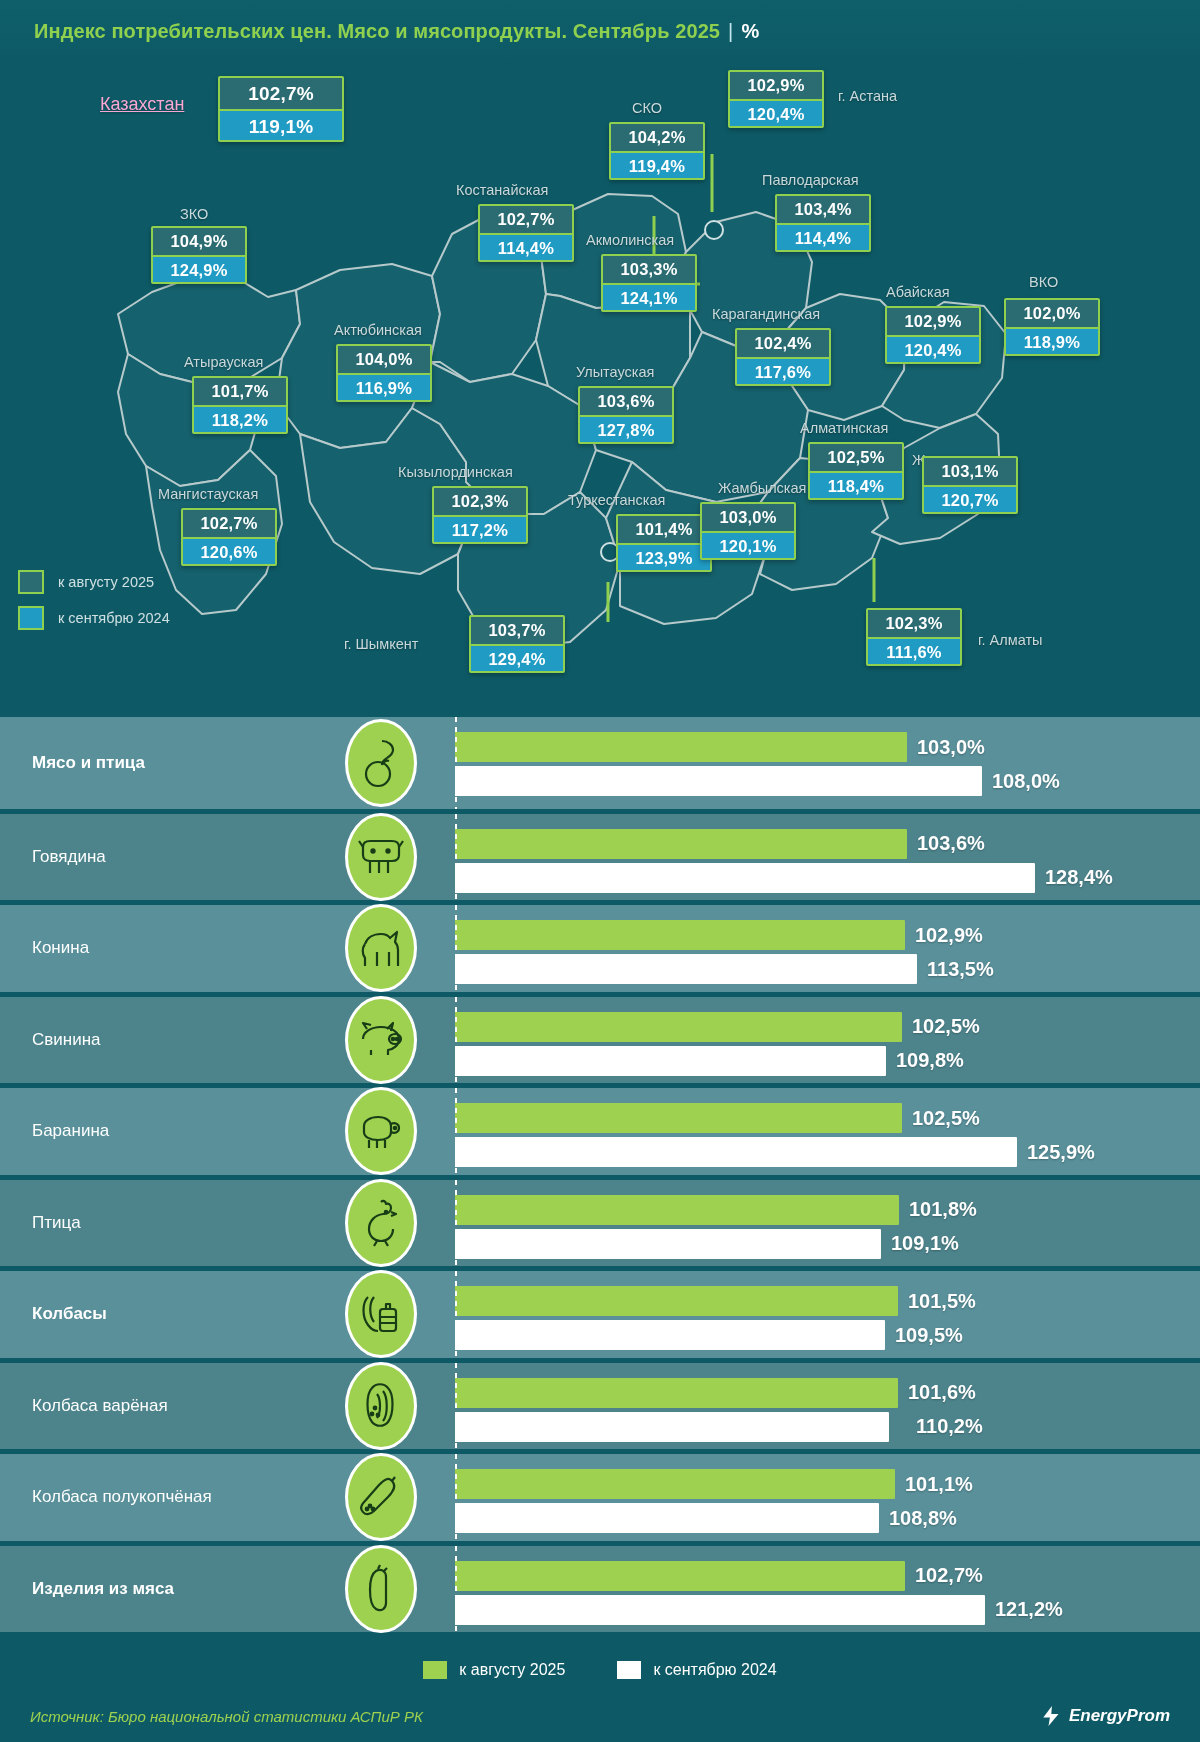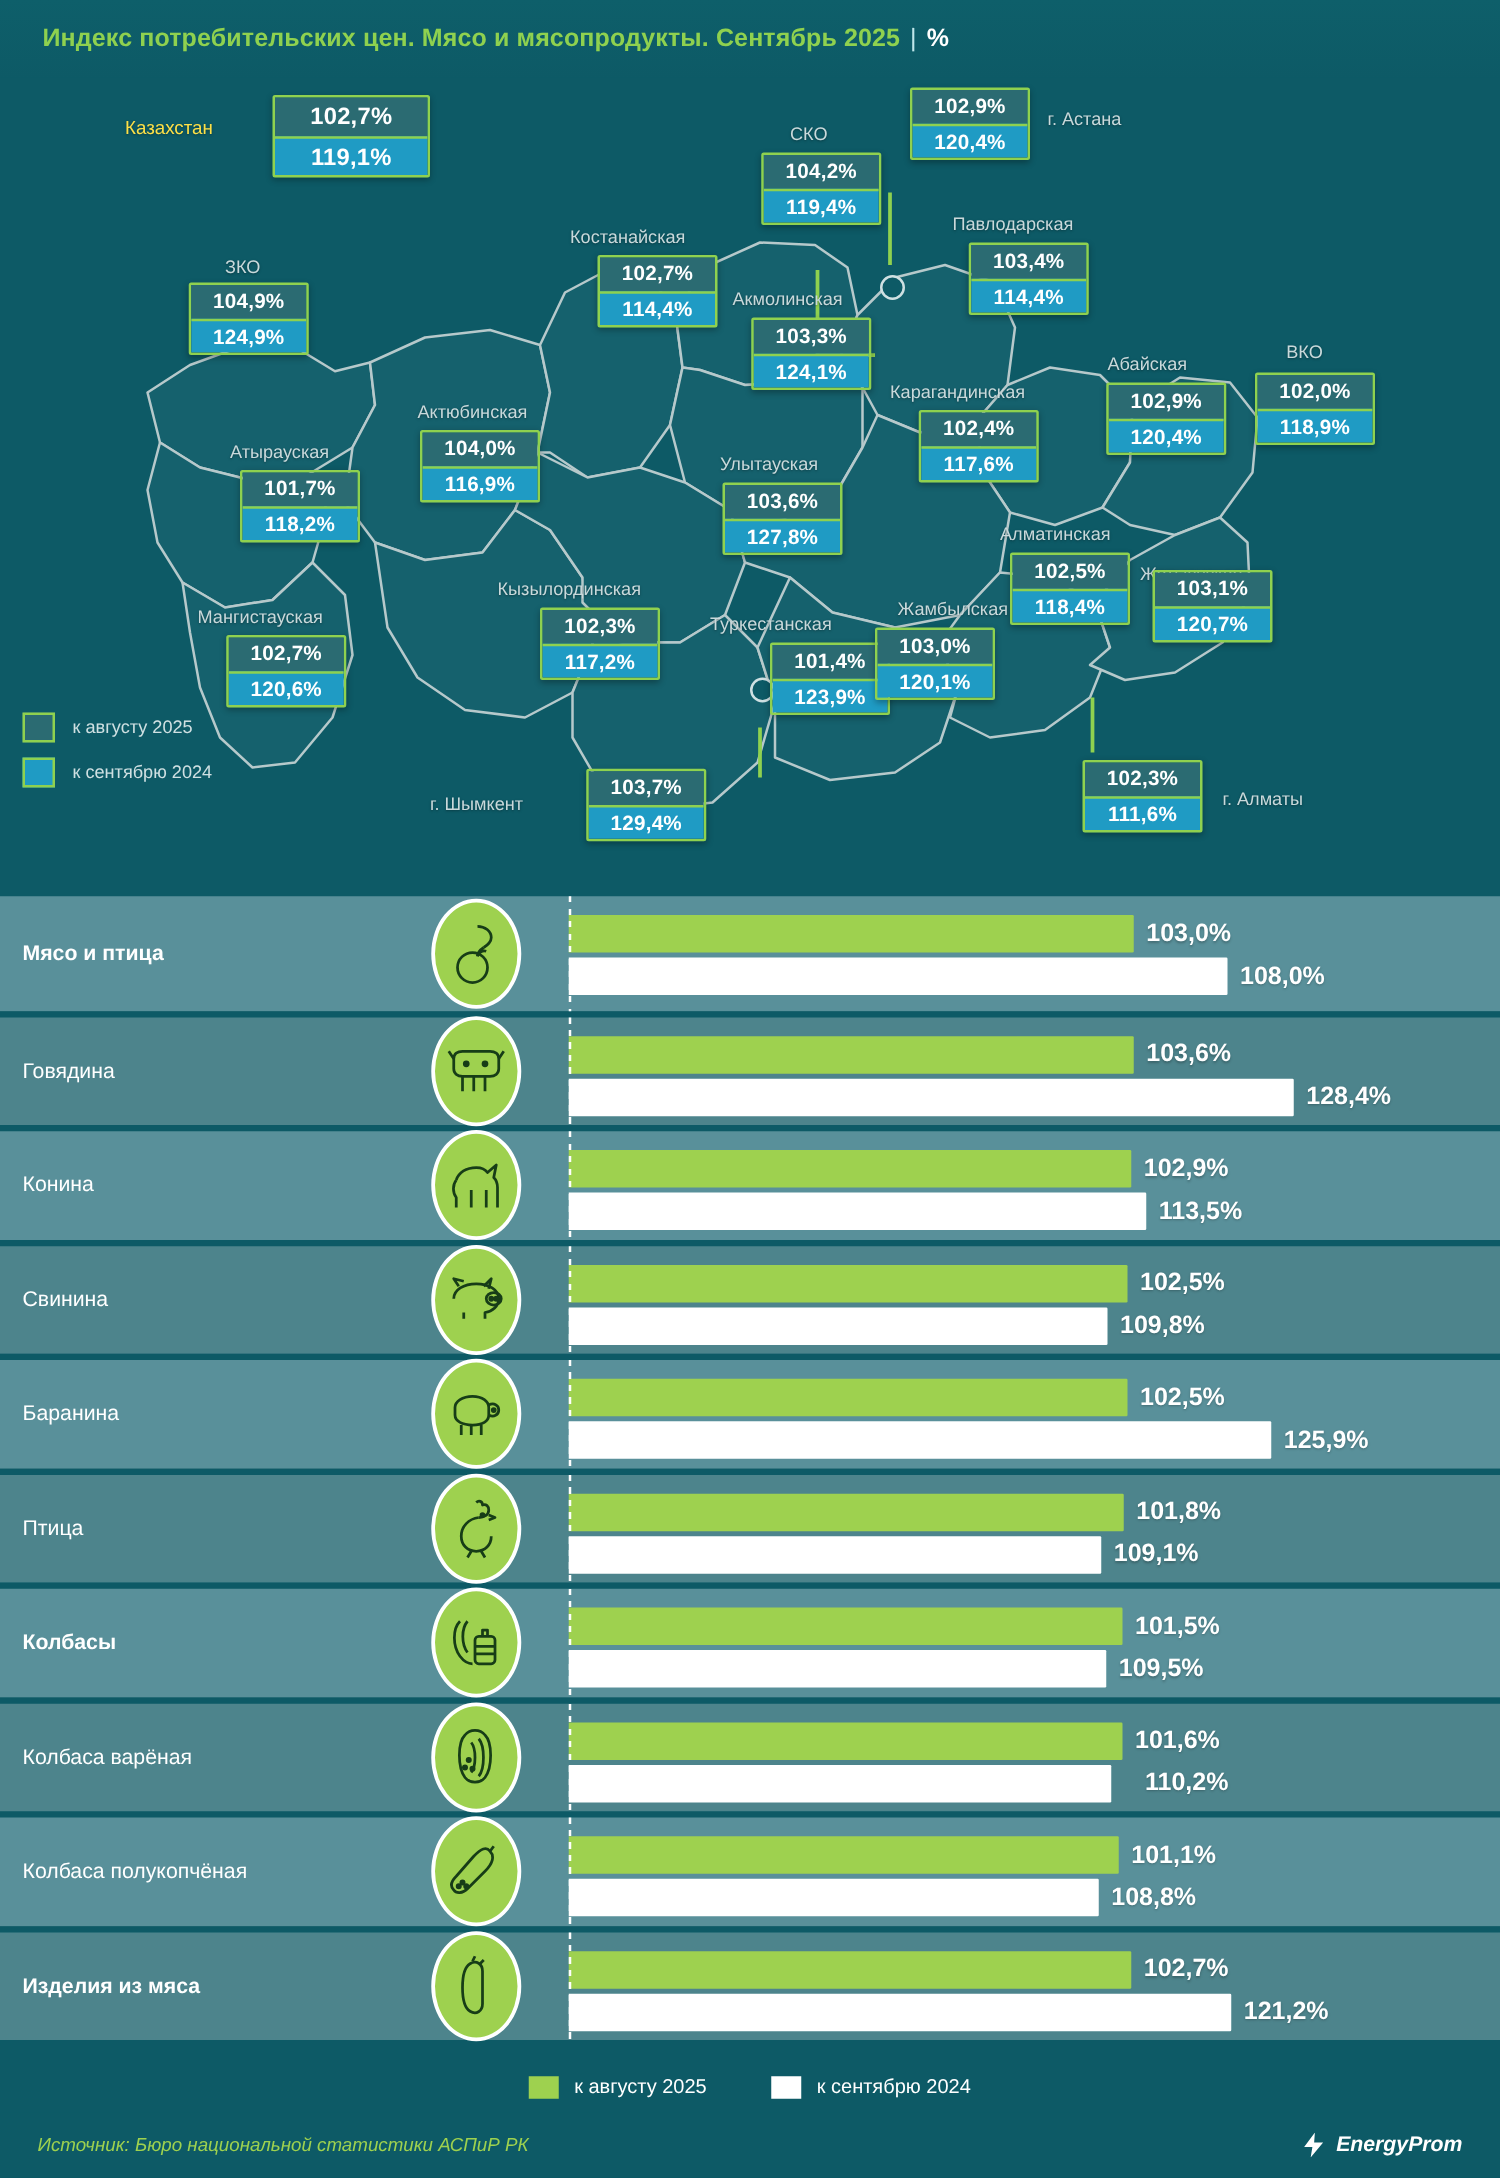--- a/index.html
+++ b/index.html
@@ -109,21 +109,21 @@
     height: 91.5px;
     display: flex;
     align-items: center;
     background: #4d848c;
   }
   .brow.alt { background: #59909a; }
   .brow + .brow { border-top: 5px solid #0d5a66; }
 
   .brow .name {
     width: 345px;
-    padding-left: 18px;
+    padding-left: 32px;
     color: #ffffff;
     font-size: 17px;
     white-space: nowrap;
   }
   .brow.bold .name { font-weight: bold; }
 
   .icon-wrap {
     position: absolute;
     left: 345px;
     top: 50%;
@@ -263,21 +263,21 @@
         <path d="M654,154 L654,222 L700,222"></path>
         <path d="M874,540 L874,496"></path>
         <path d="M608,560 L608,520"></path>
       </g>
     </svg>
 
     <div class="citydot" style="left:704px; top:158px;"></div>
     <div class="citydot" style="left:866px; top:412px;"></div>
     <div class="citydot" style="left:600px; top:480px;"></div>
 
-    <div class="region-label" style="left:100px; top:32px; font-size:15px; color:#fde047;">Казахстан</div>
+    <div class="region-label" style="left:100px; top:32px; font-size:18px; color:#f9a8d4;text-decoration:underline;">Казахстан</div>
     <div class="vbox wide" style="left:218px; top:14px;">
       <div class="top">102,7%</div>
       <div class="bot">119,1%</div>
     </div>
 
     <div class="region-label" style="left:180px; top:144px;">ЗКО</div>
     <div class="vbox" style="left:151px; top:164px;">
       <div class="top">104,9%</div>
       <div class="bot">124,9%</div>
     </div>

